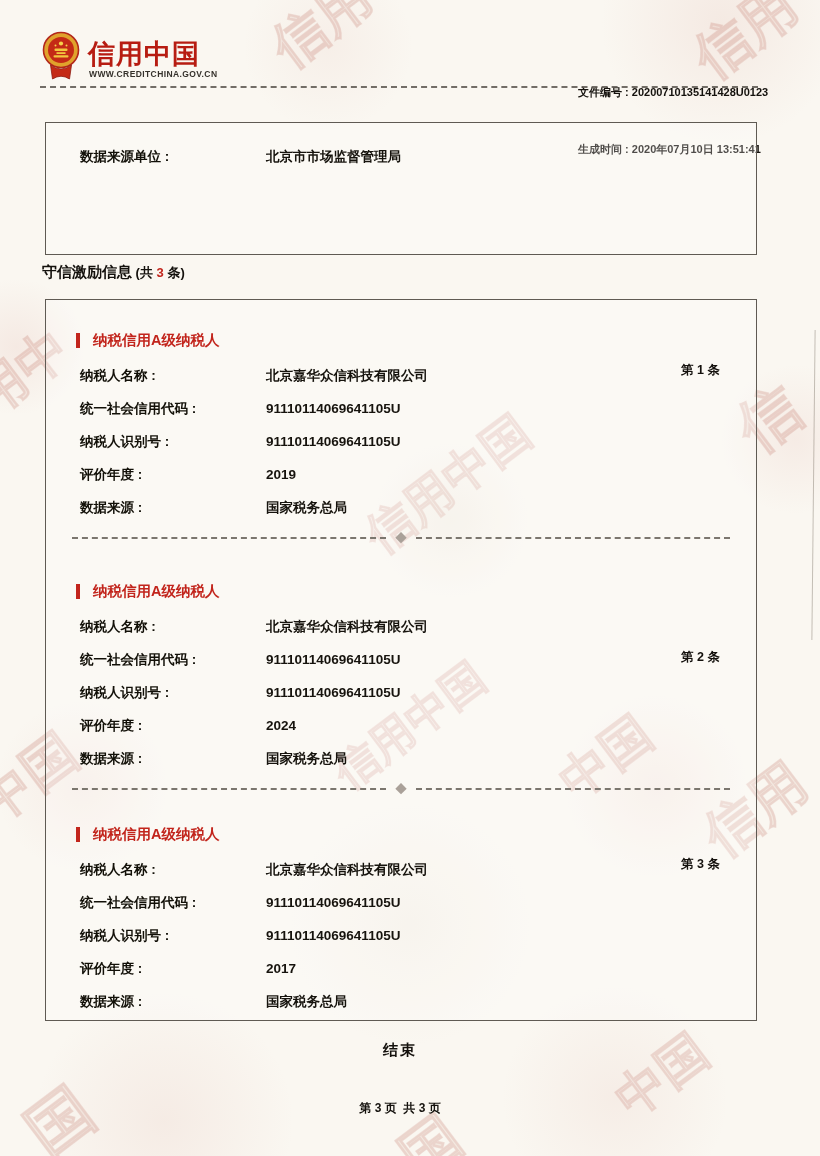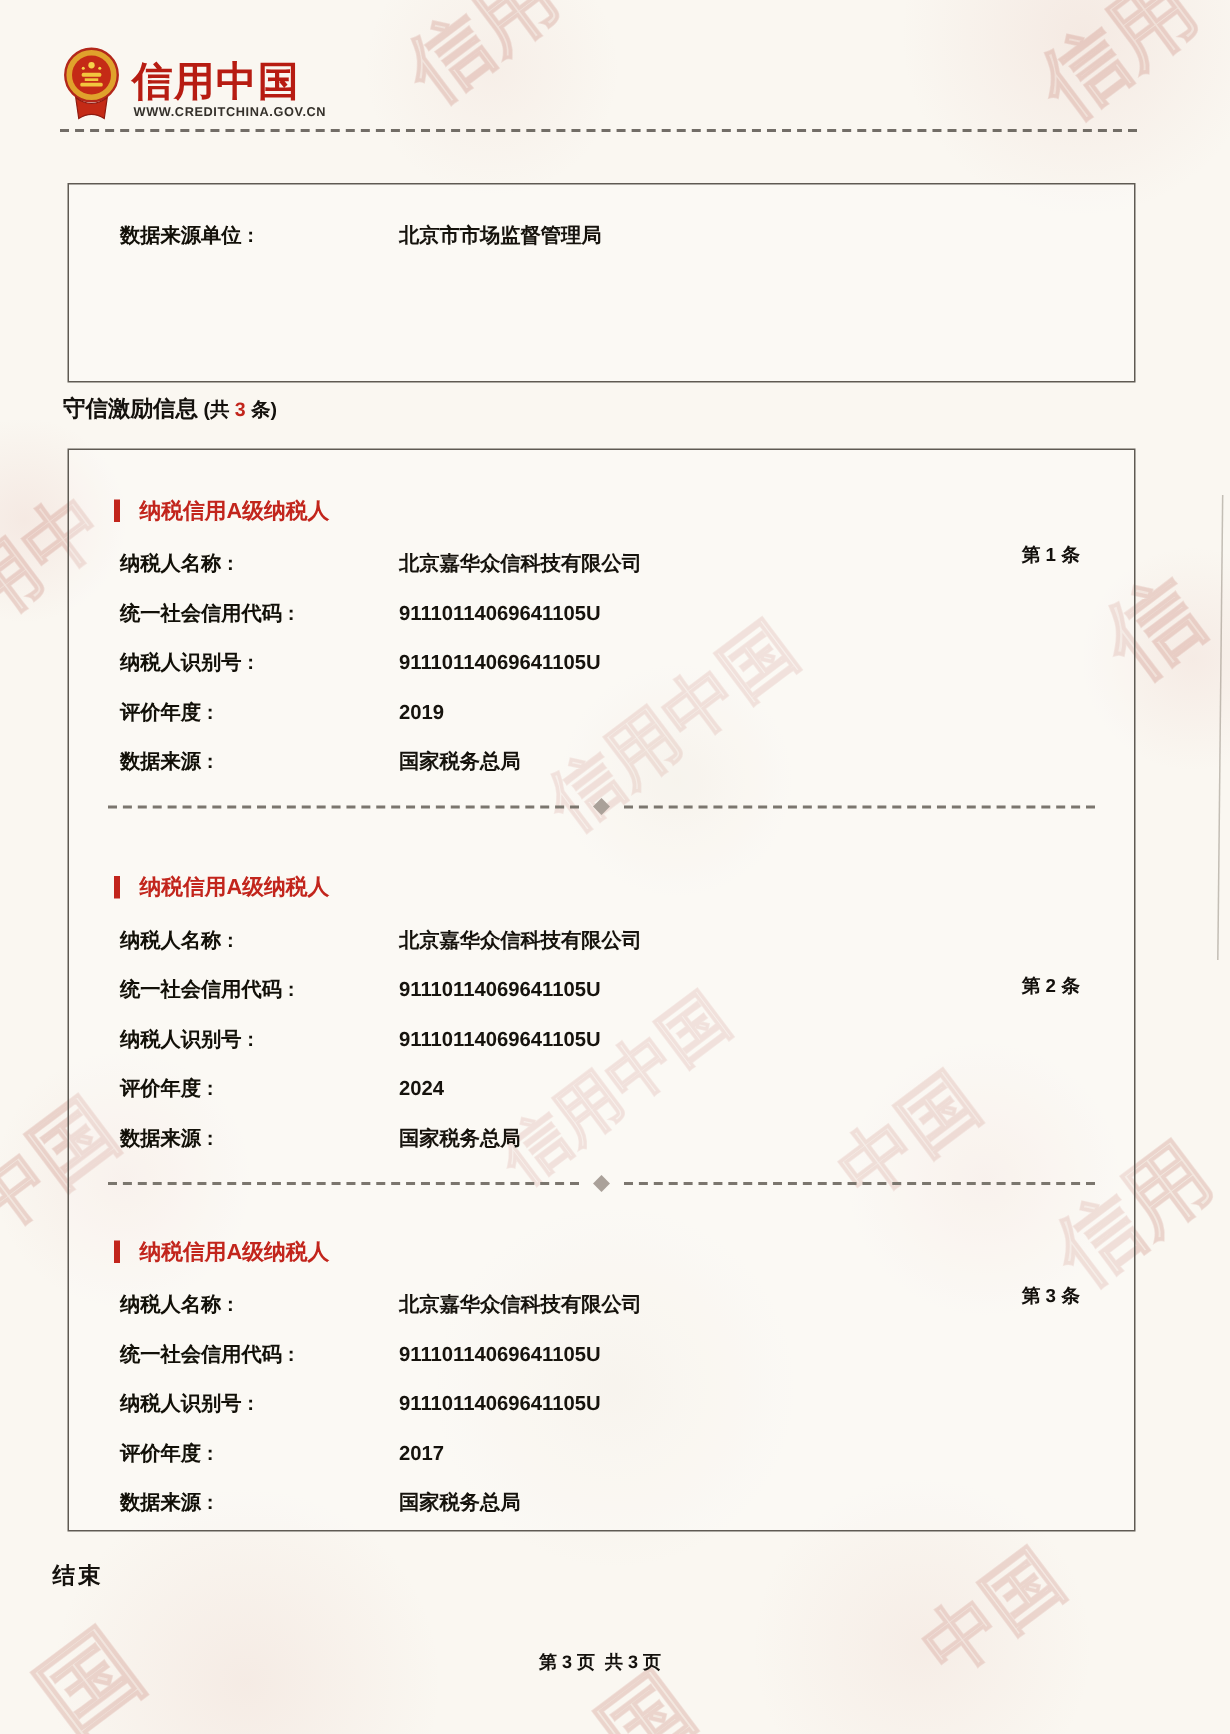--- a/index.html
+++ b/index.html
@@ -81,21 +81,21 @@
   .r1 .badge{top:62px;}
   .r2 .badge{top:74px;margin-top:36px;}
   .r3 .badge{top:66px;margin-left:47px;}
   .field-row{display:flex;margin-left:34px;margin-top:14px;}
   .field-row.first{margin-top:16px;align-items:flex-end;}
 
   .separator{display:flex;align-items:center;margin:20px 26px 0 26px;height:2px;}
   .sep-line{flex:1;border-top:2px dashed #7b766e;}
   .sep-diamond{margin:0 9px;color:#aaa199;font-size:12px;line-height:2px;}
 
-  .footer-end{position:absolute;left:35px;top:1041px;width:710px;text-align:left;
+  .footer-end{position:absolute;left:45px;top:1041px;width:710px;text-align:center;
     font-size:15px;font-weight:700;letter-spacing:2px;}
   .footer-page{position:absolute;left:45px;top:1100px;width:710px;text-align:center;
     font-size:12px;font-weight:700;white-space:pre;}
 
   .scan-edge{position:absolute;right:6px;top:330px;width:1px;height:310px;
     background:rgba(92,82,70,.35);transform:rotate(.6deg);}
 </style>
 </head>
 <body>
 
@@ -125,20 +125,24 @@
       <circle cx="24.5" cy="14.5" r="1" fill="#f6d34a"></circle>
       <rect x="12.5" y="17.5" width="13" height="2.6" rx="1" fill="#f2c63e"></rect>
       <rect x="14.5" y="21.2" width="9" height="1.8" fill="#f2c63e"></rect>
       <rect x="11.5" y="24.2" width="15" height="2.4" rx="1" fill="#f2c63e"></rect>
       <path d="M8.5 34 Q19 42 29.5 34 L27.5 48 Q19 42.5 10.5 48 Z" fill="#c42a16" stroke="#8e1a10" stroke-width="0.8"></path>
     </svg>
   </div>
   <div class="logo-title">信用中国</div>
   <div class="logo-subtitle">WWW.CREDITCHINA.GOV.CN</div>
 
+  <div class="header-meta">
+    <div><span>文件编号 : </span><span>20200710135141428U0123</span></div>
+    <div><span>生成时间 : </span><span>2020年07月10日 13:51:41</span></div>
+  </div>
 
   <div class="top-dash"></div>
 
   <div class="box box-source">
     <div class="info-row r-a">
       <div class="lbl">数据来源单位 :</div>
       <div class="val">北京市市场监督管理局</div>
     </div>
   </div>
 

